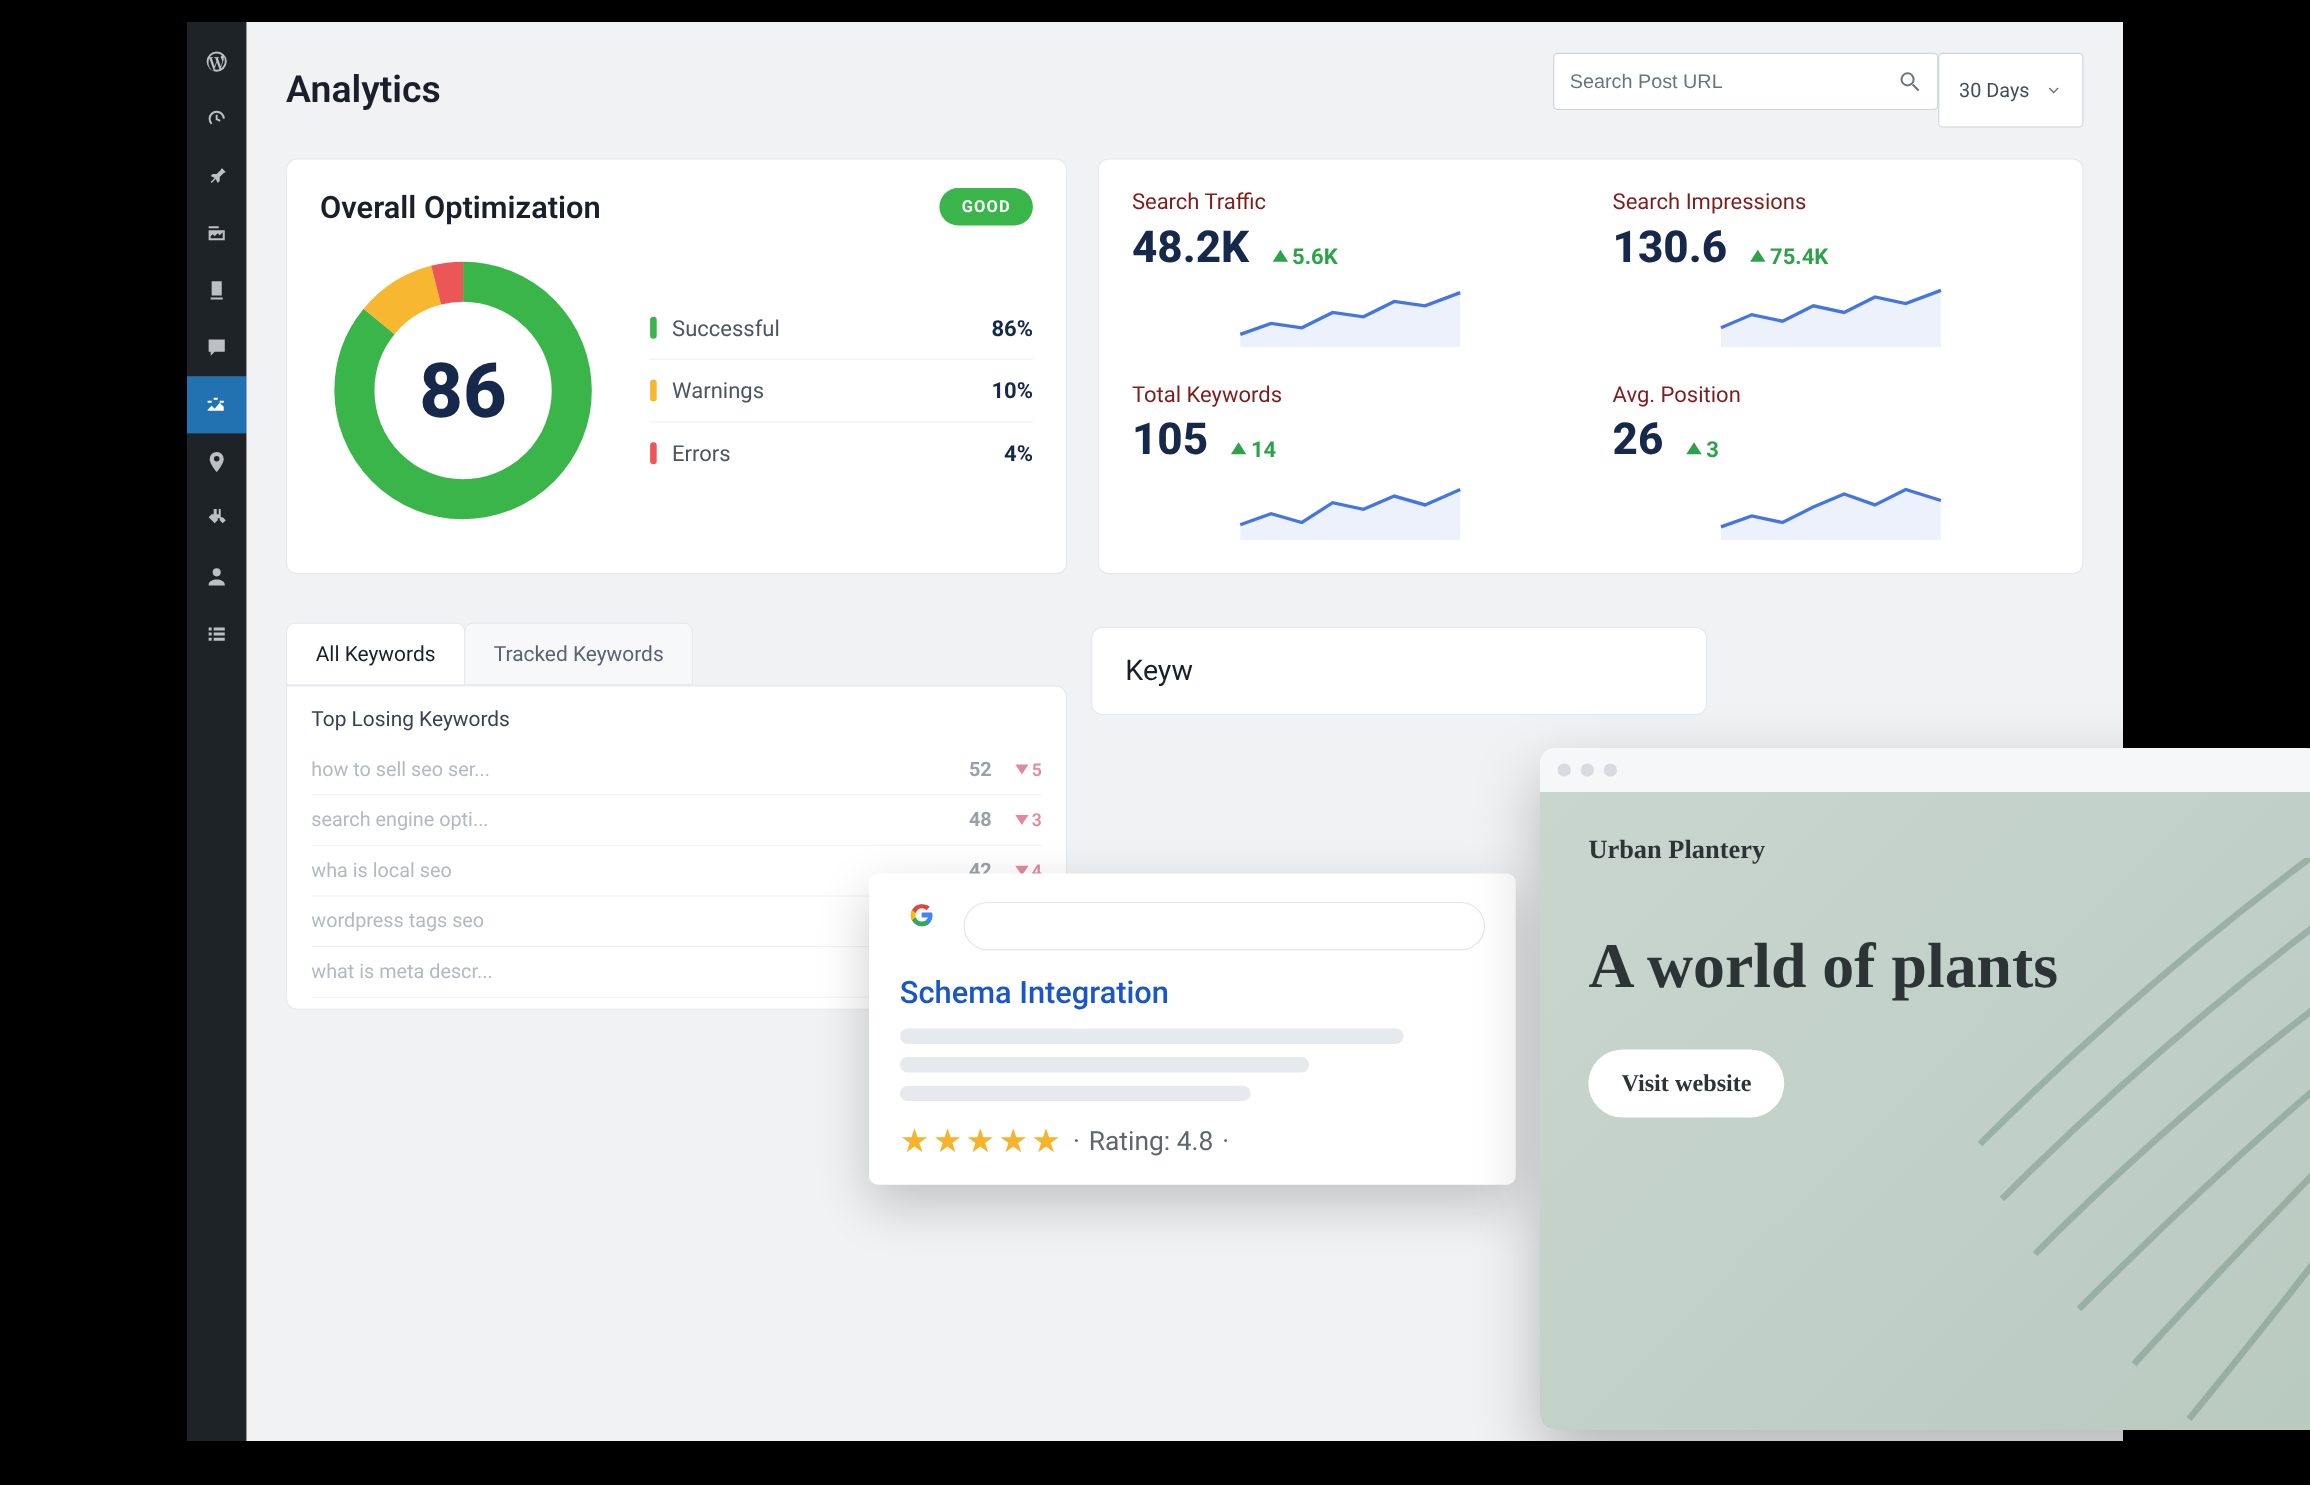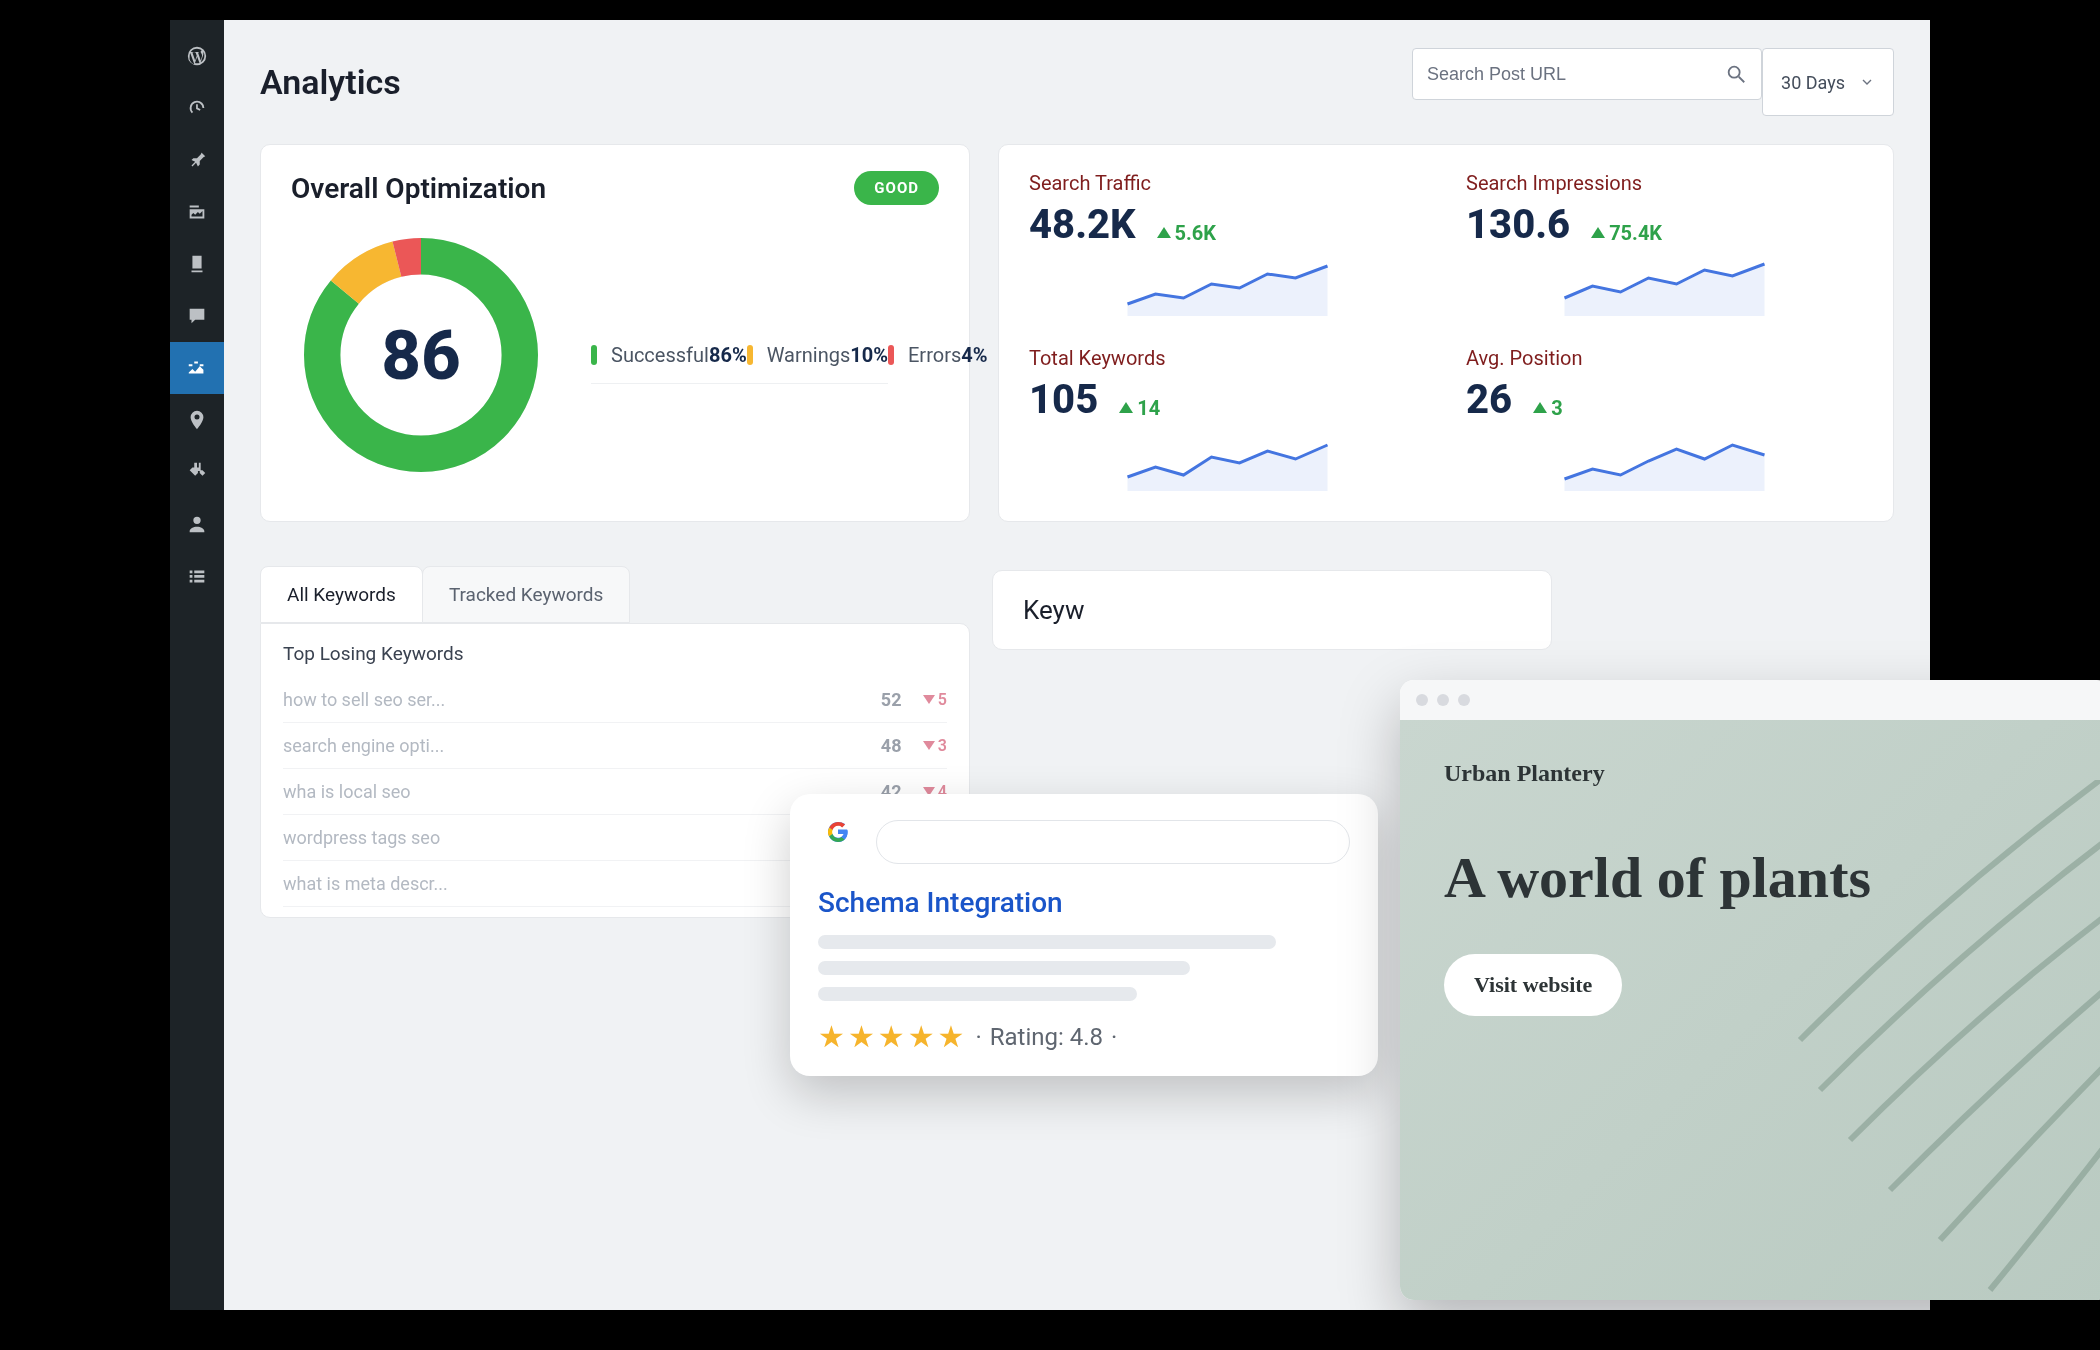--- a/index.html
+++ b/index.html
@@ -26,21 +26,21 @@
 
 .cards-row { display: flex; gap: 28px; }
 .card { background: #fff; border: 1px solid #e6e8eb; border-radius: 10px; padding: 26px 30px; }
 .opt-card { width: 710px; }
 .opt-head { display: flex; justify-content: space-between; align-items: center; margin-bottom: 20px; }
 .opt-title { font-size: 28px; font-weight: 600; color: #1a1f2b; }
 .badge-good { background: #3ab54a; color: #fff; font-weight: 700; font-size: 15px; letter-spacing: 1px; padding: 8px 20px; border-radius: 999px; }
 .opt-body { display: flex; gap: 40px; align-items: center; }
 .donut-wrap { position: relative; width: 260px; height: 260px; }
 .donut-center { position: absolute; inset: 0; display: flex; align-items: center; justify-content: center; font-size: 69px; font-weight: 800; color: #16294a; }
-.opt-stats { flex: 1; display: flex; flex-direction: row; }
+.opt-stats { flex: 1; display: flex; flex-direction: column; }
 .opt-row { display: flex; align-items: center; padding: 16px 0; border-bottom: 1px solid #eef0f2; font-size: 20px; }
 .opt-row:last-child { border-bottom: none; }
 .pill { width: 6px; height: 20px; border-radius: 3px; margin-right: 14px; }
 .pill.green { background: #3ab54a; }
 .pill.amber { background: #f7b731; }
 .pill.red { background: #eb5757; }
 .opt-label { flex: 1; color: #4b5563; }
 .opt-val { font-weight: 700; color: #16294a; }
 
 .metrics-card { flex: 1; display: grid; grid-template-columns: 1fr 1fr; gap: 26px 40px; }
@@ -62,21 +62,21 @@
 .kw-heading { font-size: 19px; color: #3a4250; margin-bottom: 12px; }
 .kw-row { display: flex; align-items: center; padding: 12px 0; border-bottom: 1px solid #f1f2f4; color: #b3b9c2; font-size: 18px; }
 .kw-row .kw-text { flex: 1; overflow: hidden; text-overflow: ellipsis; white-space: nowrap; }
 .kw-row .kw-pos { width: 42px; font-weight: 700; color: #9aa0aa; }
 .kw-row .kw-delta { display: flex; align-items: center; gap: 3px; color: #e08a9c; font-weight: 600; font-size: 16px; }
 .kw-row .kw-delta .tri-d { width: 0; height: 0; border-left: 6px solid transparent; border-right: 6px solid transparent; border-top: 9px solid #e08a9c; }
 
 .side-card-label { position: absolute; left: 822px; top: 550px; background: #fff; border: 1px solid #e6e8eb; border-radius: 10px; padding: 24px 30px; font-size: 26px; color: #1a1f2b; width: 560px; }
 
 
-.serp { position: absolute; left: 620px; top: 774px; width: 588px; background: #fff; border-radius: 20px; box-shadow: 0 18px 48px rgba(0,0,0,0.20); padding: 26px 28px 22px; }
+.serp { position: absolute; left: 620px; top: 774px; width: 588px; background: #fff; border-radius: 8px; box-shadow: 0 18px 48px rgba(0,0,0,0.20); padding: 26px 28px 22px; }
 .serp-top { display: flex; align-items: center; gap: 18px; margin-bottom: 22px; }
 .g-logo { width: 40px; height: 40px; }
 .serp-search { flex: 1; height: 44px; border: 1px solid #e2e5e9; border-radius: 999px; }
 .serp-title { color: #1a55c9; font-size: 28px; margin-bottom: 16px; font-weight: 500; }
 .serp-line { height: 14px; background: #e6e9ed; border-radius: 7px; margin-bottom: 12px; }
 .serp-line.w1 { width: 86%; }
 .serp-line.w2 { width: 70%; }
 .serp-line.w3 { width: 60%; }
 .serp-rating { display: flex; align-items: center; gap: 8px; margin-top: 18px; font-size: 24px; color: #5f6670; }
 .stars { color: #f6b42c; font-size: 30px; letter-spacing: 3px; }

